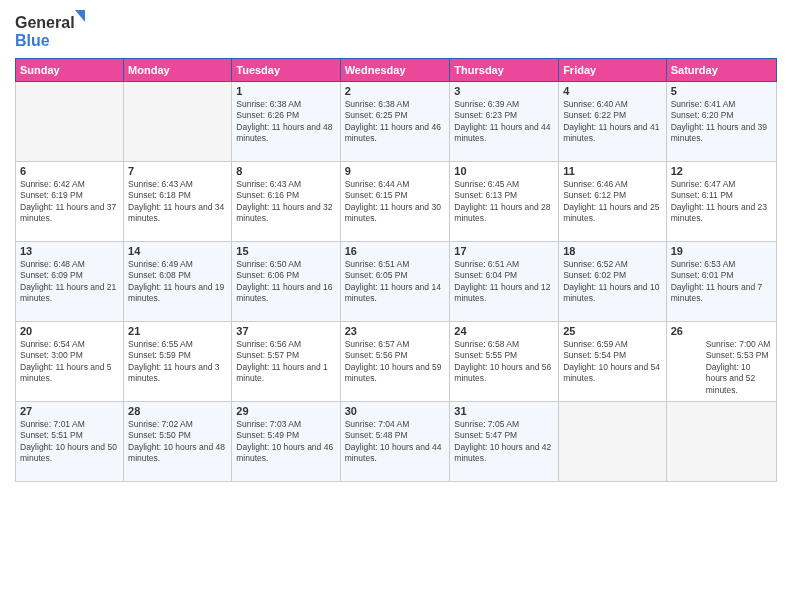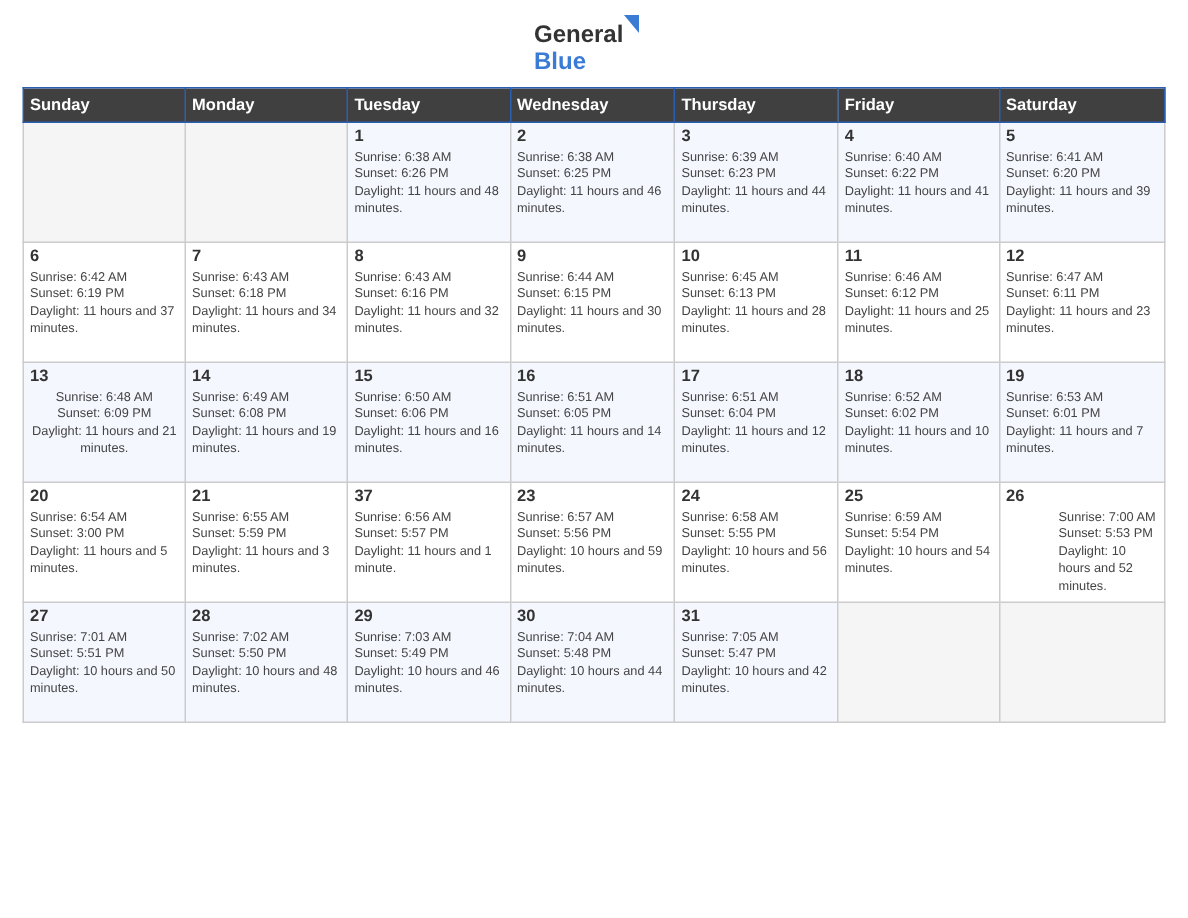--- a/index.html
+++ b/index.html
@@ -10,21 +10,21 @@
       background: #fff;
       overflow: hidden;
     }
     .page {
       width: 792px;
       height: 612px;
       padding: 10px 15px;
     }
     .header {
       display: flex;
-      justify-content: center;
+      justify-content: flex-start;
       align-items: flex-start;
       margin-bottom: 6px;
       text-decoration: underline;
     }
     .logo {
       display: flex;
       flex-direction: column;
       align-items: flex-start;
     }
     .title-block {
@@ -39,21 +39,21 @@
     .location {
       font-size: 15px;
       color: #555;
     }
     .calendar-table {
       width: 100%;
       border-collapse: collapse;
       font-size: 9.5px;
     }
     .calendar-table thead tr th {
-      background-color: #404040;
+      background-color: #ec4899;
       color: #fff;
       padding: 5px 4px;
       text-align: left;
       font-size: 11px;
       font-weight: bold;
       border: 1px solid #2a5fb0;
     }
     .calendar-table tbody tr td {
       border: 1px solid #ccc;
       vertical-align: top;
@@ -189,21 +189,21 @@
           <td>
             <span class="day-number">12</span>
             <div class="day-info" style="white-space: pre-line;">Sunrise: 6:47 AM
 Sunset: 6:11 PM
 Daylight: 11 hours and 23 minutes.</div>
           </td>
         </tr>
         <tr>
           <td>
             <span class="day-number">13</span>
-            <div class="day-info" style="white-space: pre-line; text-align: center;">Sunrise: 6:48 AM
+            <div class="day-info" style="white-space: pre-line;">Sunrise: 6:48 AM
 Sunset: 6:09 PM
 Daylight: 11 hours and 21 minutes.</div>
           </td>
           <td>
             <span class="day-number">14</span>
             <div class="day-info" style="white-space: pre-line;">Sunrise: 6:49 AM
 Sunset: 6:08 PM
 Daylight: 11 hours and 19 minutes.</div>
           </td>
           <td>

